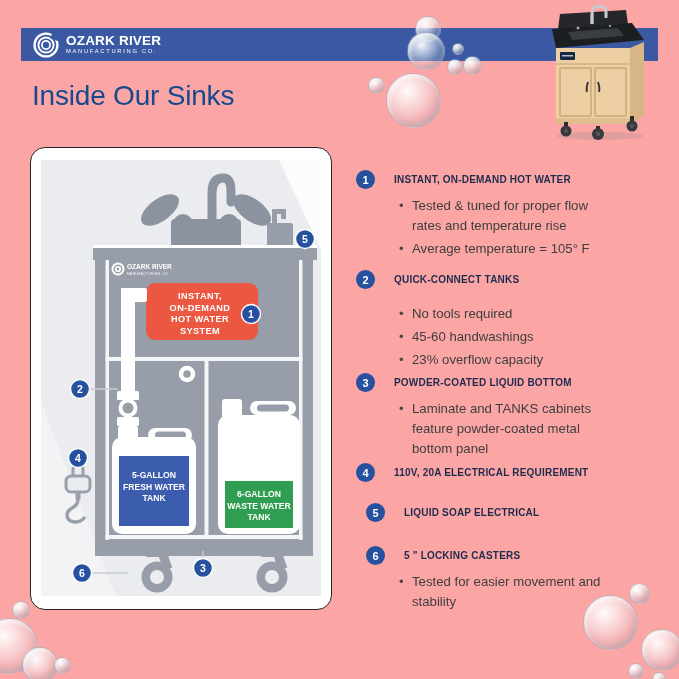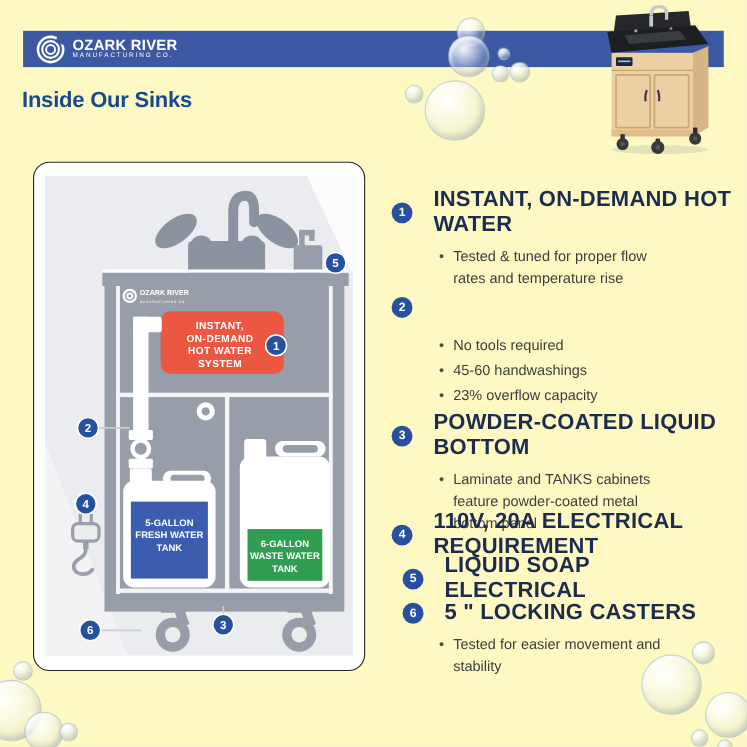--- a/index.html
+++ b/index.html
@@ -1,26 +1,26 @@
 <!DOCTYPE html>
 <html><head>
 <meta charset="utf-8">
 <style>
   html,body{margin:0;padding:0;background:#dfe7ee;}
-  .stage{position:relative;width:679px;height:679px;background:#fef9c3;overflow:hidden;
+  .stage{position:relative;width:679px;height:679px;background:#fca5a5;overflow:hidden;
          font-family:"Liberation Sans",sans-serif;}
 
   
   .banner{position:absolute;left:21px;top:28px;width:637px;height:33px;background:#3b59a3;z-index:1;
           display:flex;align-items:center;padding-left:10px;box-sizing:border-box;}
   .logo-wrap{display:flex;align-items:center;gap:5px;}
   .logo-text{display:flex;flex-direction:column;line-height:1;}
   .logo-main{color:#fff;font-weight:800;font-size:13.5px;letter-spacing:.2px;}
   .logo-sub{color:#fff;font-size:5.8px;letter-spacing:1.7px;margin-top:1.5px;}
-  .page-title{position:absolute;left:20px;top:80px;font-size:20px;font-weight:700;color:#17498f;
+  .page-title{position:absolute;left:32px;top:80px;font-size:28px;font-weight:400;color:#17498f;
               letter-spacing:-.2px;z-index:2;}
 
   
   .photo{position:absolute;left:538px;top:2px;z-index:3;}
 
   
   .bubble{position:absolute;border-radius:50%;z-index:4;
     background:radial-gradient(circle at 38% 32%, rgba(255,255,255,.95) 0%, rgba(246,250,252,.55) 35%,
                rgba(218,226,234,.22) 62%, rgba(168,180,194,.48) 100%);
     box-shadow:inset -2px -3px 6px rgba(130,145,160,.35), inset 2px 3px 5px rgba(255,255,255,.9);
@@ -31,21 +31,21 @@
         border:1.6px solid #262626;border-radius:15px;box-sizing:border-box;z-index:2;}
   .card svg{position:absolute;left:0;top:0;}
 
   
   .feature{position:absolute;left:352px;width:315px;z-index:2;}
   .feature .head{display:flex;align-items:center;}
   .feature.indent .head{margin-left:10px;}
   .num-badge{width:19px;height:19px;border-radius:50%;background:#27509f;color:#fff;
              font-size:11px;font-weight:700;display:flex;align-items:center;justify-content:center;
              margin-left:4px;flex:0 0 19px;}
-  .f-title{margin-left:19px;font-size:20px;font-weight:700;color:#1d2c4e;letter-spacing:.2px;}
+  .f-title{margin-left:19px;font-size:10px;font-weight:700;color:#1d2c4e;letter-spacing:.2px;}
   .bullets{list-style:none;margin:7px 0 0 0;padding:0 0 0 47px;}
   .feature.gap-lg .bullets{margin-top:15px;}
   .bullets li{position:relative;padding-left:13px;font-size:13.2px;line-height:20px;color:#3e3e3e;
               white-space:pre-line;margin-bottom:3px;}
   .bullets li::before{content:"•";position:absolute;left:0;top:0;color:#4a4a4a;}
 
   .f1{top:170px;} .f2{top:270px;} .f3{top:373px;} .f4{top:463px;} .f5{top:503px;} .f6{top:546px;}
 </style>
 </head>
 <body>
@@ -243,26 +243,28 @@
   </div>
 
   <div class="feature f1">
     <div class="head">
       <div class="num-badge">1</div>
       <div class="f-title">INSTANT, ON-DEMAND HOT WATER</div>
     </div>
     <ul class="bullets">
       <li>Tested &amp; tuned for proper flow
 rates and temperature rise</li>
+      <li>Average temperature = 105° F</li>
     </ul>
   </div>
 
   <div class="feature f2 gap-lg">
     <div class="head">
       <div class="num-badge">2</div>
+      <div class="f-title">QUICK-CONNECT TANKS</div>
     </div>
     <ul class="bullets">
       <li>No tools required</li>
       <li>45-60 handwashings</li>
       <li>23% overflow capacity</li>
     </ul>
   </div>
 
   <div class="feature f3">
     <div class="head">

